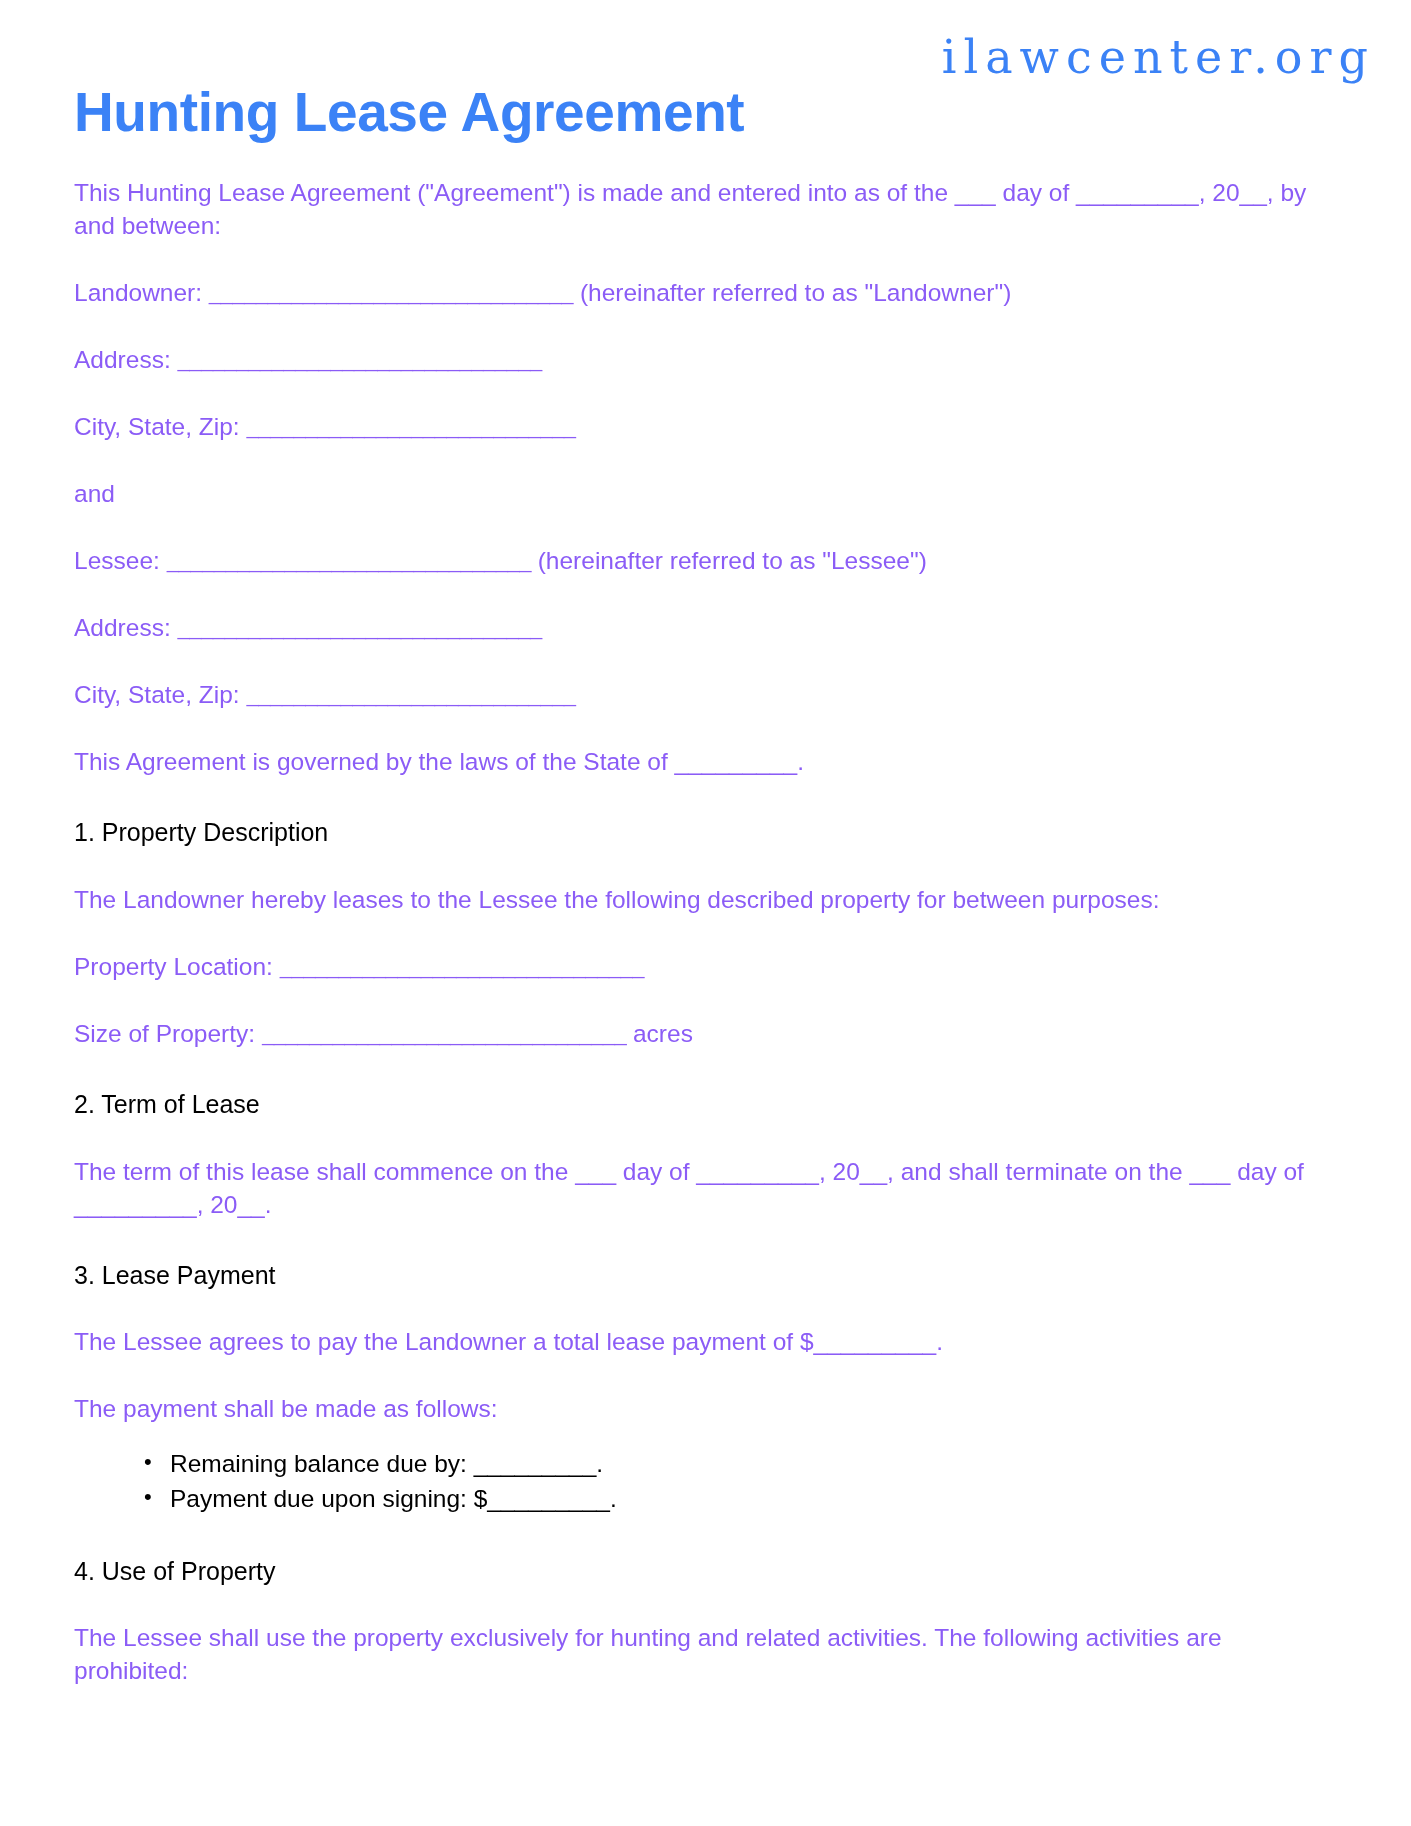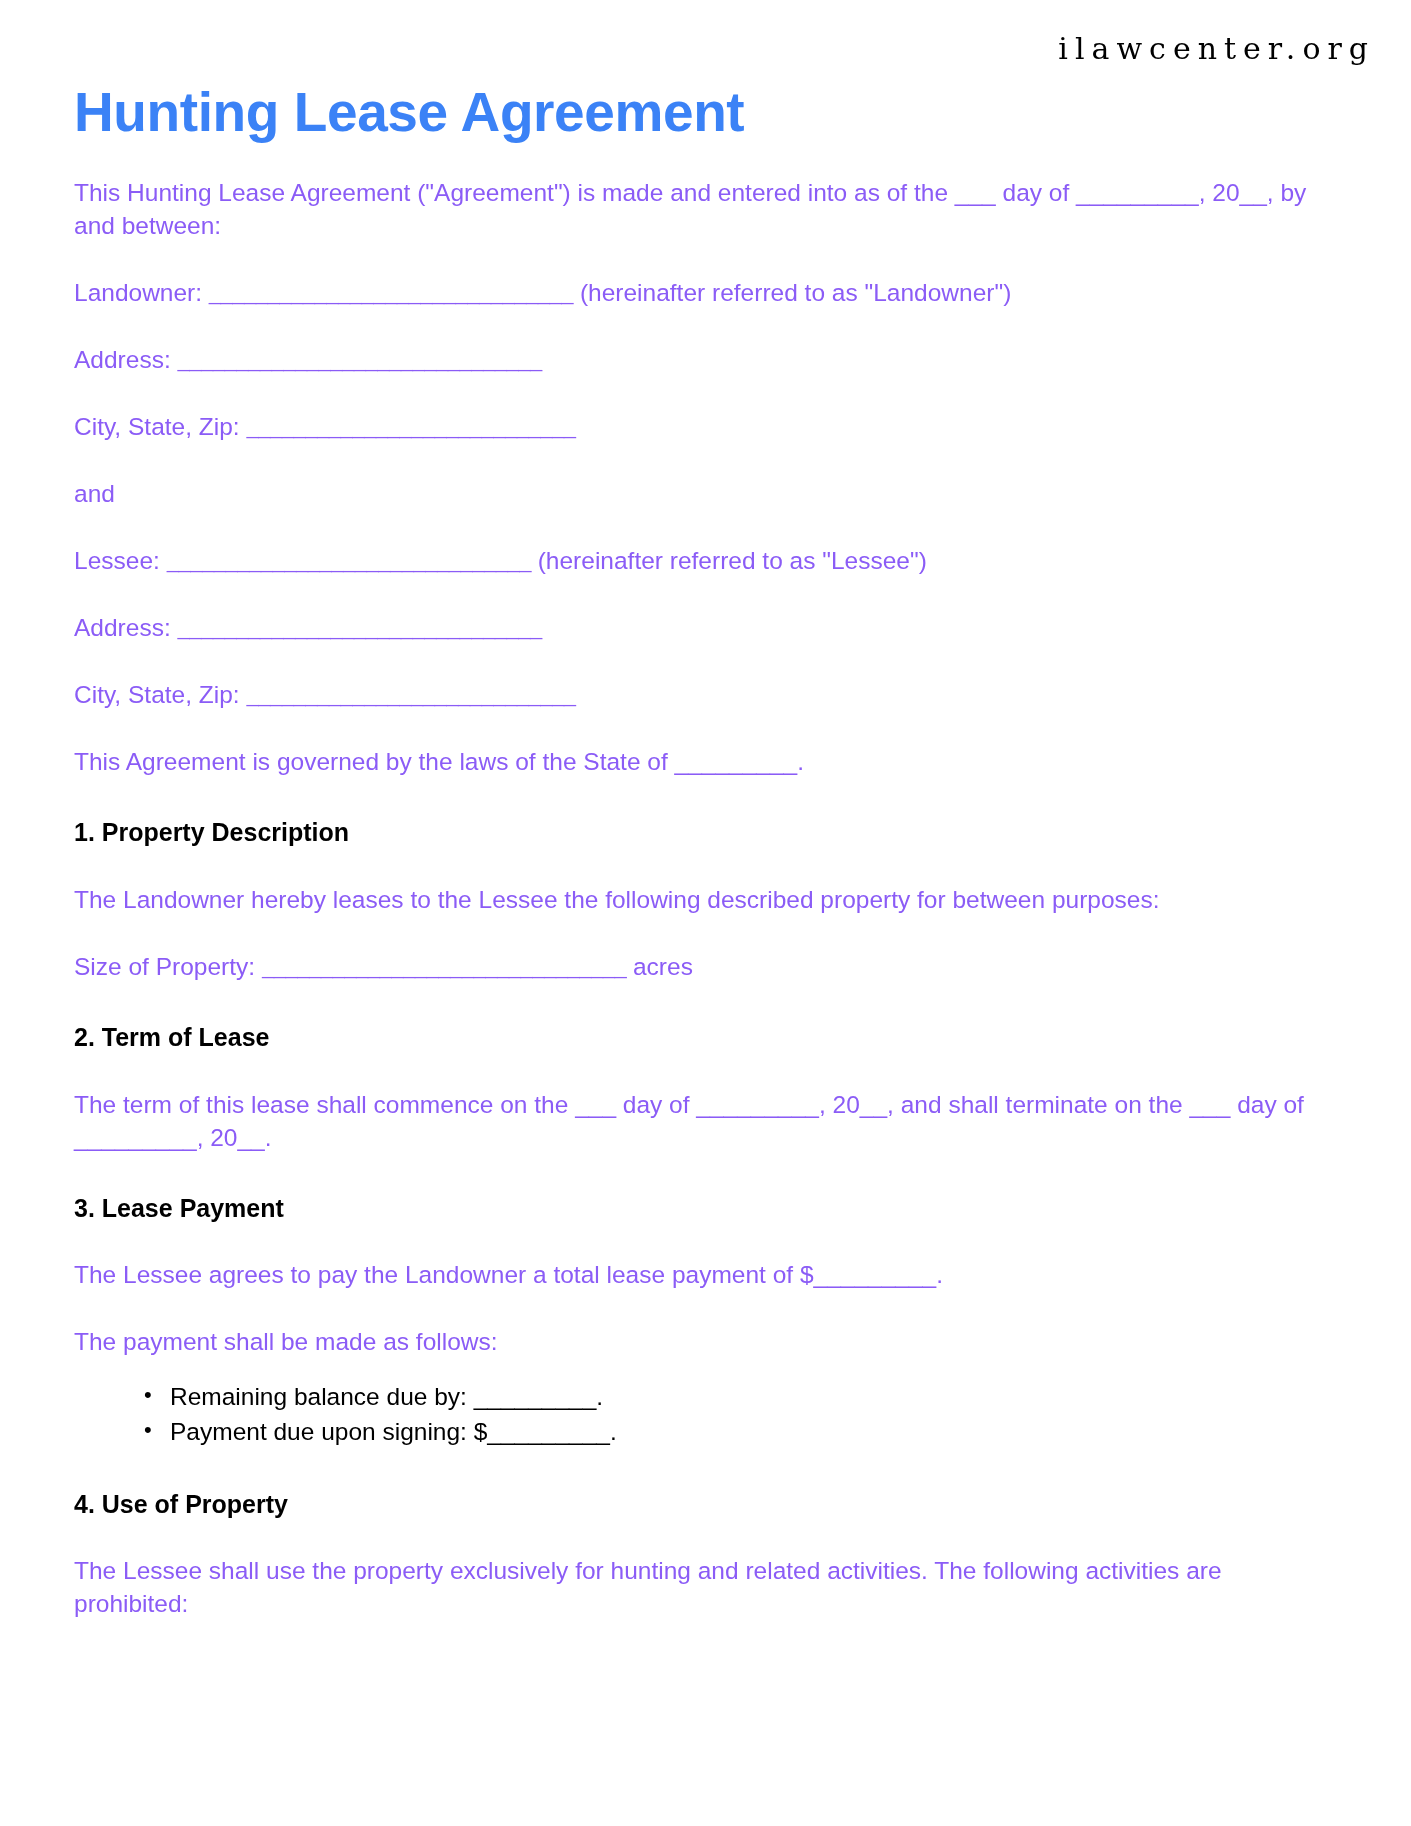--- a/index.html
+++ b/index.html
@@ -24,23 +24,23 @@
     position: absolute;
     left: 74px;
     top: 0;
     width: 1262px;
   }
   .watermark {
     position: absolute;
     right: 36px;
     top: 34px;
     font-family: "DejaVu Serif", "Liberation Serif", serif;
-    font-size: 30px;
+    font-size: 46px;
     letter-spacing: 7px;
-    color: #000000;
+    color: #3b82f6;
     white-space: nowrap;
     line-height: 1;
   }
   .doc-title {
     font-size: 55px;
     font-weight: bold;
     letter-spacing: -0.4px;
     line-height: 1.05;
     margin: 0;
     padding-top: 84px;
@@ -48,21 +48,21 @@
   }
   p.para {
     font-size: 24.5px;
     line-height: 1.35;
     margin: 0;
     padding-top: 34px;
     color: #8b5cf6;
   }
   h2.section {
     font-size: 25px;
-    font-weight: bold;
+    font-weight: normal;
     margin: 0;
     padding-top: 38px;
     line-height: 1.3;
   }
   .lbl {
     font-weight: normal;
   }
   .blank {
     font-family: Liberation Serif, serif;
     letter-spacing: -0.5px;
@@ -112,20 +112,21 @@
 
     <p class="para"><span class="lbl">Address:</span> <span class="blank">_______________________________</span></p>
 
     <p class="para"><span class="lbl">City, State, Zip:</span> <span class="blank">____________________________</span></p>
 
     <p class="para">This Agreement is governed by the laws of the State of _________.</p>
 
     <h2 class="section">1. Property Description</h2>
     <p class="para">The Landowner hereby leases to the Lessee the following described property for between purposes:</p>
 
+    <p class="para"><span class="lbl">Property Location:</span> <span class="blank">_______________________________</span></p>
 
     <p class="para"><span class="lbl">Size of Property:</span> <span class="blank">_______________________________</span> <span>acres</span></p>
 
     <h2 class="section">2. Term of Lease</h2>
     <p class="para">The term of this lease shall commence on the ___ day of _________, 20__, and shall terminate on the ___ day of _________, 20__.</p>
 
     <h2 class="section">3. Lease Payment</h2>
     <p class="para">The Lessee agrees to pay the Landowner a total lease payment of $_________.</p>
     <p class="para">The payment shall be made as follows:</p>
     <ul class="bullets">

